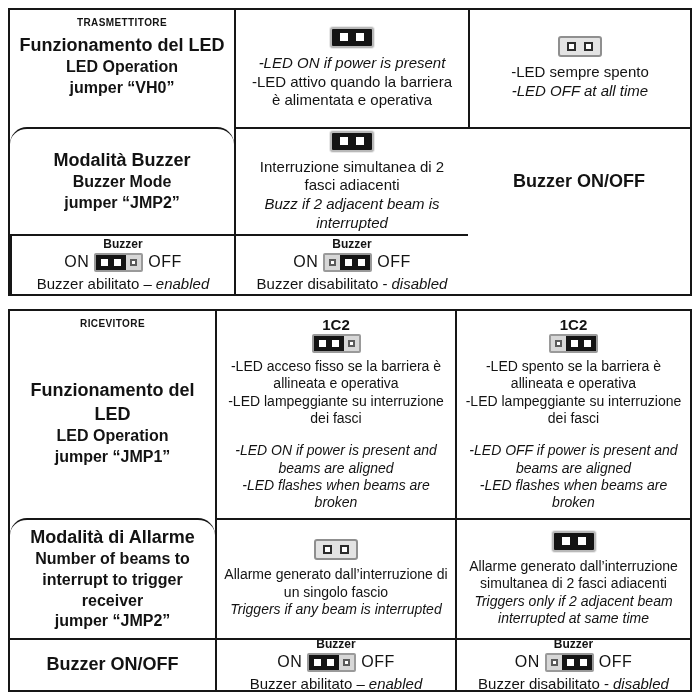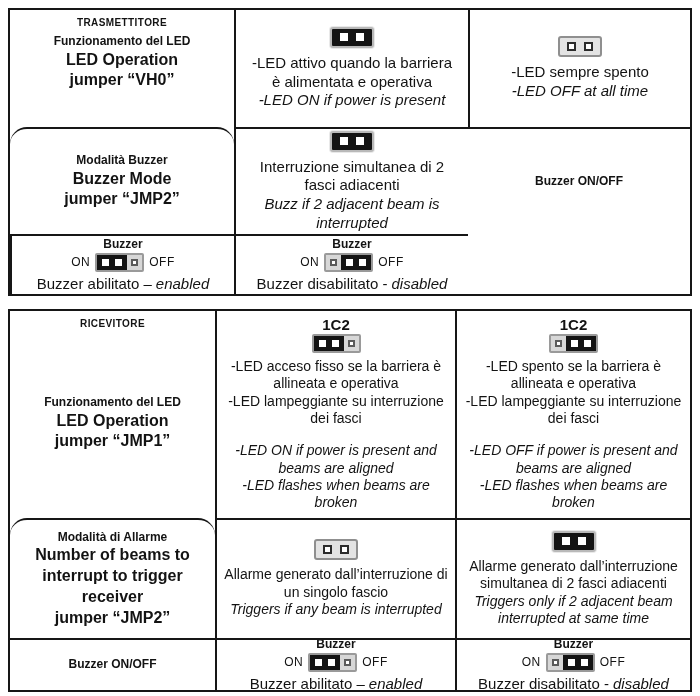--- a/index.html
+++ b/index.html
@@ -23,21 +23,21 @@
     padding:3px 5px; overflow:hidden;
   }
   .bl { border-left:2px solid #161616; }
   .bt { border-top:2px solid #161616; }
 
   
   .headcell { justify-content:flex-start; align-items:stretch; padding:0 6px;border-radius:17px; }
   .tag { font-weight:bold; font-size:10px; letter-spacing:.4px; padding-top:7px; }
   .hbody { flex:1; display:flex; flex-direction:column; justify-content:center; }
   .hbody.top { justify-content:flex-start; padding-top:6px; }
-  .h-it  { font-weight:bold; font-size:12px; line-height:1.3; }
+  .h-it  { font-weight:bold; font-size:18px; line-height:1.3; }
   .h-en  { font-weight:bold; font-size:16px; line-height:1.3; }
   .h-ref { font-weight:bold; font-size:16px; line-height:1.3; }
 
   
   .t     { font-size:15px; line-height:1.25; max-width:218px; }
   .t-en  { font-style:italic; }
   .narrow { max-width:206px; }
   .sm    { font-size:14px; line-height:1.24; max-width:216px; }
   .gap   { height:15px; flex:none; }
 
@@ -61,21 +61,21 @@
   .jmp3 .cap .p { width:7px; height:7px; background:#fff; }
   .jmp3 .op { width:7px; height:7px; background:#fff; border:2px solid #5a5a5a; box-sizing:border-box; margin:0 4px; }
   .jmp3.rev { flex-direction:row-reverse; }
 
   
   .pins-label { font-weight:bold; font-size:15px; line-height:1.05; }
   .pins-jumper { margin:1px 0 5px 0; }
 
   
   .bz-label { font-weight:bold; font-size:12px; line-height:1.1; }
-  .bz-row { display:flex; align-items:center; gap:5px; font-size:12px; letter-spacing:.5px; line-height:1.1; margin-top:1px; }
+  .bz-row { display:flex; align-items:center; gap:5px; font-size:16px; letter-spacing:.5px; line-height:1.1; margin-top:1px; }
   .bz-cap { font-size:15px; margin-top:3px; white-space:nowrap; }
   .bz-cap .w { font-style:italic; margin-left:4px; }
 </style>
 </head>
 <body>
 
 <div class="tbl" id="tx-table">
 
   <div class="cell headcell">
     <div class="tag">TRASMETTITORE</div>
@@ -83,22 +83,22 @@
       <div class="h-it">Funzionamento del LED</div>
       <div class="h-en">LED Operation</div>
       <div class="h-ref">jumper “VH0”</div>
     </div>
   </div>
   <div class="cell bl">
     <span class="j2 j2-closed">
       <span class="p"></span>
       <span class="p"></span>
     </span>
+    <div class="t t-en">-LED ON if power is present</div>
     <div class="t narrow">-LED attivo quando la barriera è alimentata e operativa</div>
-    <div class="t t-en">-LED ON if power is present</div>
   </div>
   <div class="cell bl">
     <span class="j2 j2-open">
       <span class="p"></span>
       <span class="p"></span>
     </span>
     <div class="t">-LED sempre spento</div>
     <div class="t t-en">-LED OFF at all time</div>
   </div>
 

